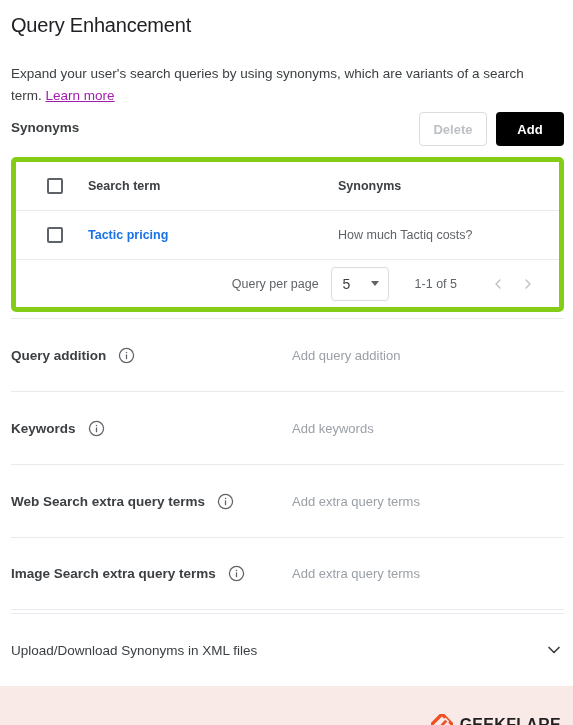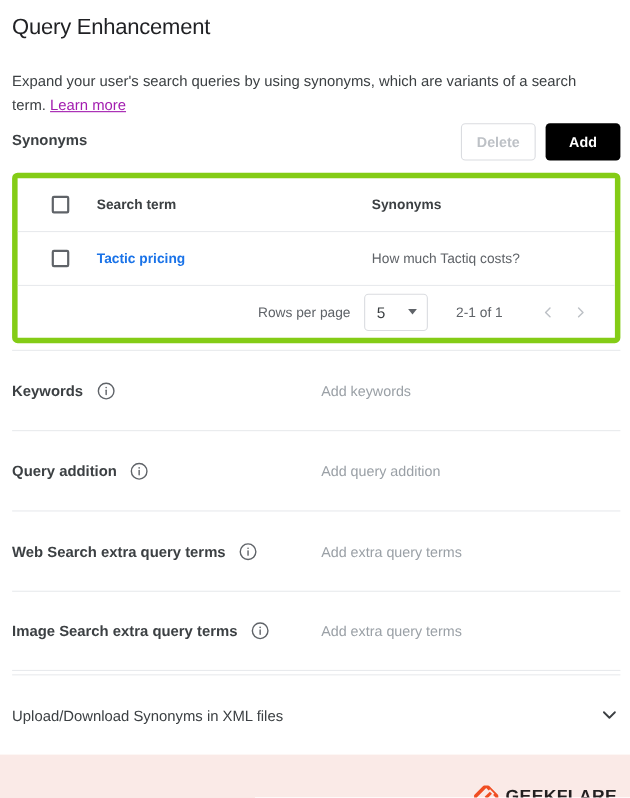--- a/index.html
+++ b/index.html
@@ -292,68 +292,68 @@
 
     <div class="t-row">
       <div class="c-check">
         <span class="cbox"></span>
       </div>
       <div class="c-term link val">Tactic pricing</div>
       <div class="c-syn val">How much Tactiq costs?</div>
     </div>
 
     <div class="t-foot">
-      <span class="rpp-label">Rows per page</span>
+      <span class="rpp-label">Query per page</span>
       <div class="rpp-select">
         <span>5</span>
         <span class="caret"></span>
       </div>
-      <span class="range">2-1 of 1</span>
+      <span class="range">1-1 of 5</span>
       <span class="pg-btn">
         <svg width="16" height="16" viewBox="0 0 24 24" fill="none" stroke="currentColor" stroke-width="2" stroke-linecap="round" stroke-linejoin="round">
             <polyline points="15 18 9 12 15 6"></polyline>
           </svg>
       </span>
       <span class="pg-btn">
         <svg width="16" height="16" viewBox="0 0 24 24" fill="none" stroke="currentColor" stroke-width="2" stroke-linecap="round" stroke-linejoin="round">
             <polyline points="9 18 15 12 9 6"></polyline>
           </svg>
       </span>
     </div>
 
   </div>
 
   <div class="settings">
 
     <div class="srow">
       <div class="s-label">
+        <span>Query addition</span>
+        <span class="info-ic">
+          <svg width="17" height="17" viewBox="0 0 24 24" fill="none" stroke="currentColor" stroke-width="1.8">
+              <circle cx="12" cy="12" r="10"></circle>
+              <line x1="12" y1="11" x2="12" y2="16.5" stroke-linecap="round"></line>
+              <circle cx="12" cy="7.6" r="1.05" fill="currentColor" stroke="none"></circle>
+            </svg>
+        </span>
+      </div>
+      <div class="s-value">Add query addition</div>
+    </div>
+
+    <div class="srow">
+      <div class="s-label">
         <span>Keywords</span>
         <span class="info-ic">
           <svg width="17" height="17" viewBox="0 0 24 24" fill="none" stroke="currentColor" stroke-width="1.8">
               <circle cx="12" cy="12" r="10"></circle>
               <line x1="12" y1="11" x2="12" y2="16.5" stroke-linecap="round"></line>
               <circle cx="12" cy="7.6" r="1.05" fill="currentColor" stroke="none"></circle>
             </svg>
         </span>
       </div>
       <div class="s-value">Add keywords</div>
-    </div>
-
-    <div class="srow">
-      <div class="s-label">
-        <span>Query addition</span>
-        <span class="info-ic">
-          <svg width="17" height="17" viewBox="0 0 24 24" fill="none" stroke="currentColor" stroke-width="1.8">
-              <circle cx="12" cy="12" r="10"></circle>
-              <line x1="12" y1="11" x2="12" y2="16.5" stroke-linecap="round"></line>
-              <circle cx="12" cy="7.6" r="1.05" fill="currentColor" stroke="none"></circle>
-            </svg>
-        </span>
-      </div>
-      <div class="s-value">Add query addition</div>
     </div>
 
     <div class="srow">
       <div class="s-label">
         <span>Web Search extra query terms</span>
         <span class="info-ic">
           <svg width="17" height="17" viewBox="0 0 24 24" fill="none" stroke="currentColor" stroke-width="1.8">
               <circle cx="12" cy="12" r="10"></circle>
               <line x1="12" y1="11" x2="12" y2="16.5" stroke-linecap="round"></line>
               <circle cx="12" cy="7.6" r="1.05" fill="currentColor" stroke="none"></circle>

